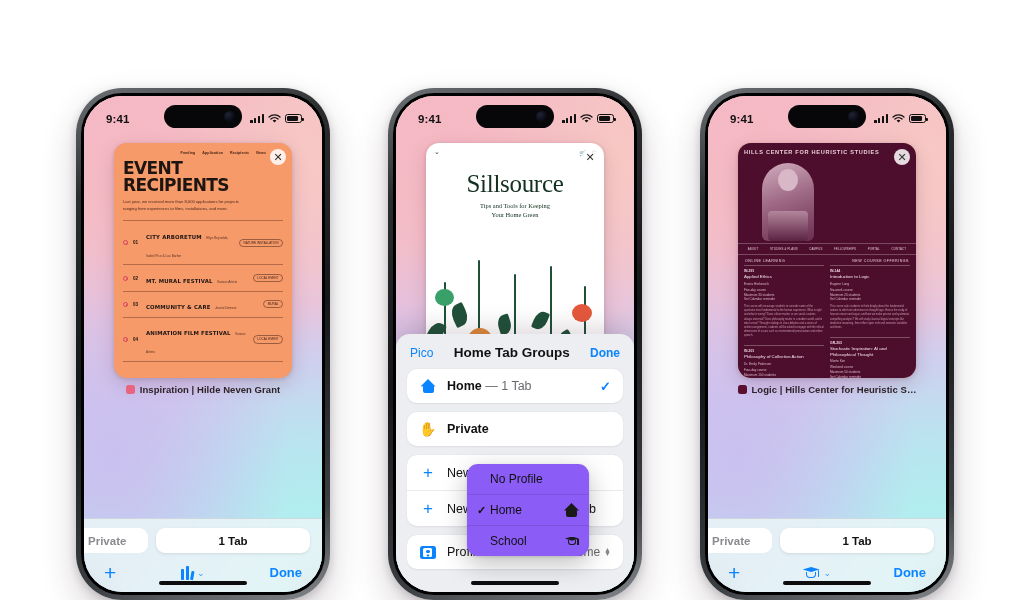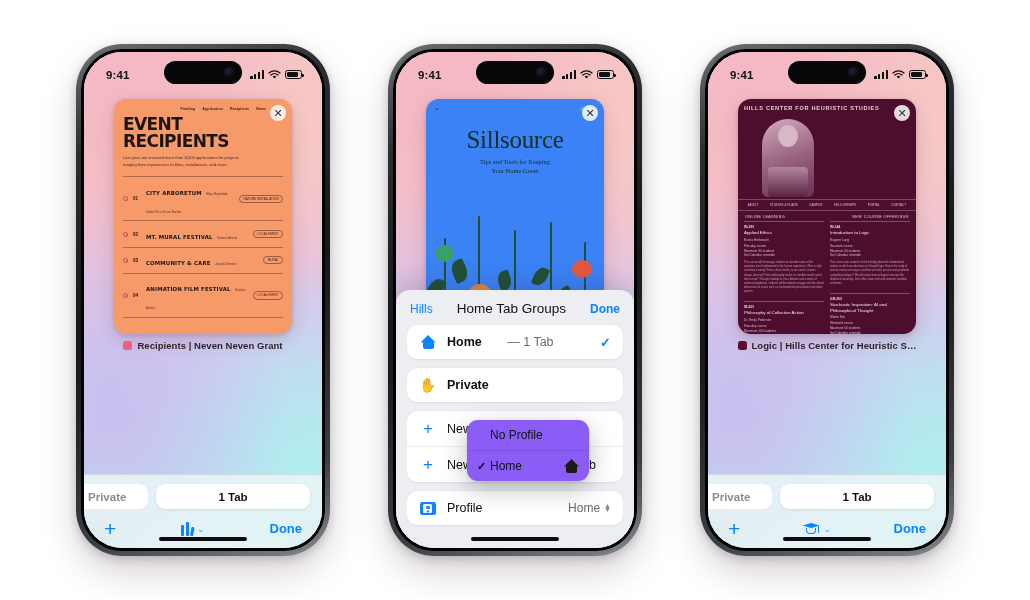--- a/index.html
+++ b/index.html
@@ -2,21 +2,21 @@
 <html><head>
 <meta charset="utf-8">
 <style>
   * { box-sizing: border-box; margin:0; padding:0; }
   body {
     width:1030px; height:600px; overflow:hidden;
     background:#ffffff;
     font-family:"Liberation Sans", sans-serif;
     position:relative;
   }
-  .stage { position:absolute; inset:0; display:flex; align-items:center; justify-content:center; gap:58px; }
+  .stage { position:absolute; inset:0; display:flex; align-items:flex-end; justify-content:center; gap:58px; }
 
   
   .phone {
     position:relative;
     width:254px; height:512px;
     border-radius:46px;
     background:linear-gradient(160deg,#6f7377 0%,#2b2d2f 18%,#15161a 50%,#3b3e42 84%,#85898d 100%);
     padding:5px;
     box-shadow:0 16px 34px rgba(70,40,60,0.22), 0 3px 10px rgba(0,0,0,0.18);
     flex:0 0 auto;
@@ -110,21 +110,21 @@
   .play:after{content:"";position:absolute;left:1.7px;top:1.3px;border-left:2px solid #d4455f;border-top:1.2px solid transparent;border-bottom:1.2px solid transparent;}
   .s1-num { font-size:4.6px; font-weight:bold; color:#1d1512; width:8px; }
   .s1-txt { flex:1; }
   .s1-nm { font-size:5.4px; font-weight:bold; color:#1d1512; letter-spacing:0.15px;
     font-family:"DejaVu Sans", sans-serif; }
   .s1-artist { font-size:3.2px; color:#5a3426; margin-top:0.5px; }
   .s1-tag { font-size:3.1px; color:#3a1f16; border:0.5px solid rgba(70,30,20,0.5);
     border-radius:6px; padding:1.2px 3.5px; white-space:nowrap; }
 
   
-  .site2 { position:absolute; inset:0; background:#3b82f6; }
+  .site2 { position:absolute; inset:0; background:#ffffff; }
   .s2-bar { display:flex; justify-content:space-between; align-items:center; padding:5px 8px 0; }
   .s2-chev { font-size:7px; color:#1d3a2a; }
   .s2-icons { display:flex; gap:5px; font-size:6px; color:#1d3a2a; }
   .s2-title { text-align:center; margin-top:14px; font-size:25px; color:#143020;
     font-family:"Liberation Serif", serif; letter-spacing:-0.3px; }
   .s2-sub { text-align:center; margin-top:3px; font-size:6.4px; color:#143020;
     font-family:"Liberation Serif", serif; line-height:1.45; }
   .vines { position:absolute; left:0; right:0; bottom:0; height:128px; }
   .stem { position:absolute; bottom:0; width:1.6px; background:#1f5139; border-radius:2px; }
   .leaf { position:absolute; border-radius:60% 10% 60% 10%; }
@@ -222,31 +222,31 @@
     border-radius:14px 14px 0 0;
     box-shadow:0 -6px 24px rgba(60,30,50,0.18);
     overflow:hidden;
   }
   .panel-head {
     display:flex; align-items:center; justify-content:space-between;
     padding:11px 14px 9px;
   }
   .panel-head .ph-side { font-size:12px; color:#0a84ff; }
   .panel-head .ph-side.bold { font-weight:bold; }
-  .panel-title { font-size:13.5px; font-weight:normal; color:#111; }
+  .panel-title { font-size:13.5px; font-weight:bold; color:#111; }
   .group { margin:0 11px 9px; background:#fff; border-radius:10px; overflow:hidden;
     box-shadow:0 0.5px 2px rgba(0,0,0,0.07); }
   .grow {
     display:flex; align-items:center; gap:10px; padding:9px 12px; min-height:34px;
     border-bottom:0.5px solid rgba(0,0,0,0.08);
   }
   .grow:last-child { border-bottom:none; }
   .grow .gl { font-size:12.5px; color:#111; flex:1; }
   .grow .gl b { font-weight:bold; }
-  .grow .gl .muted { color:#6a6a6e; font-weight:normal;margin-left:22px; }
+  .grow .gl .muted { color:#6a6a6e; font-weight:normal; }
   .check { color:#0a84ff; font-size:13px; font-weight:bold; }
   .gicon { width:18px; display:flex; align-items:center; justify-content:center; flex:0 0 auto; }
   .plus-sm { color:#0a84ff; font-size:17px; font-weight:300; line-height:1; }
   .hand { font-size:14px; }
   .profile-val { font-size:12px; color:#6a6a6e; display:flex; align-items:center; gap:4px; }
   .updown { display:inline-flex; flex-direction:column; line-height:0.6; font-size:7px; color:#8a8a8e; }
 
   
   .idcard { width:16px; height:13px; background:#0a84ff; border-radius:2.5px; position:relative; }
   .idcard:after { content:""; position:absolute; left:3.4px; top:2.2px; width:9px; height:9px;
@@ -363,21 +363,21 @@
                 </span>
                 <span class="s1-tag">LOCAL EVENT</span>
               </div>
             </div>
 
           </div>
           <div class="card-close">✕</div>
         </div>
         <div class="tab-label">
           <span class="favicon" style="background:#e8647f"></span>
-          <span>Recipients | Neven Neven Grant</span>
+          <span>Inspiration | Hilde Neven Grant</span>
         </div>
       </div>
 
       <div class="bottombar">
         <div class="bb-pills">
           <div class="pill inactive partial">Private</div>
           <div class="pill">1 Tab</div>
         </div>
         <div class="bb-actions">
           <div class="plus">+</div>
@@ -456,21 +456,21 @@
               <span class="blob" style="left:56px;bottom:6px;width:13px;height:12px;background:#35b0a6;"></span>
               <span class="blob" style="left:118px;bottom:2px;width:12px;height:11px;background:#39a06a;"></span>
             </div>
           </div>
           <div class="card-close">✕</div>
         </div>
       </div>
 
       <div class="panel">
         <div class="panel-head">
-          <span class="ph-side">Hills</span>
+          <span class="ph-side">Pico</span>
           <span class="panel-title">Home Tab Groups</span>
           <span class="ph-side bold">Done</span>
         </div>
 
         <div class="group">
           <div class="grow">
             <span class="gicon">
               <span class="house">
                   <span class="roof"></span>
                   <span class="body"></span>
@@ -525,20 +525,31 @@
             <span class="dlabel">No Profile</span>
             <span class="dicon"></span>
           </div>
           <div class="ditem">
             <span class="dtick">✓</span>
             <span class="dlabel">Home</span>
             <span class="dicon">
                 <span class="house dark">
                   <span class="roof"></span>
                   <span class="body"></span>
+                </span>
+              </span>
+          </div>
+          <div class="ditem">
+            <span class="dtick"></span>
+            <span class="dlabel">School</span>
+            <span class="dicon">
+                <span class="cap-dk">
+                  <span class="mortar"></span>
+                  <span class="base"></span>
+                  <span class="tassel"></span>
                 </span>
               </span>
           </div>
         </div>
       </div>
 
       <div class="home-ind"></div>
     </div>
   </div>
 

